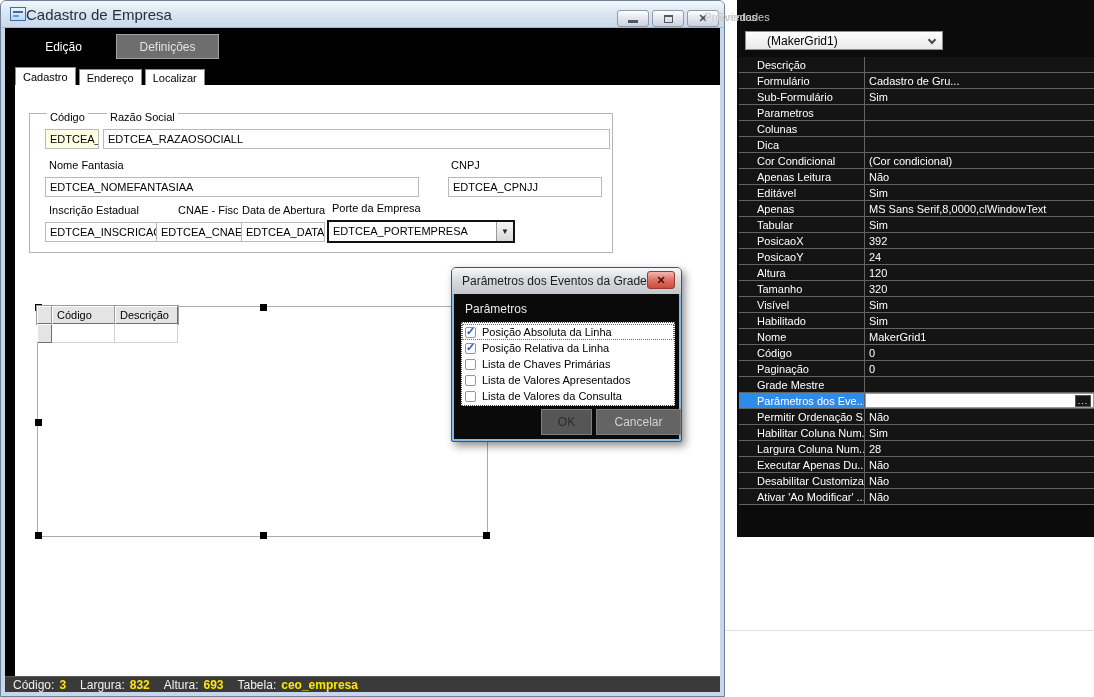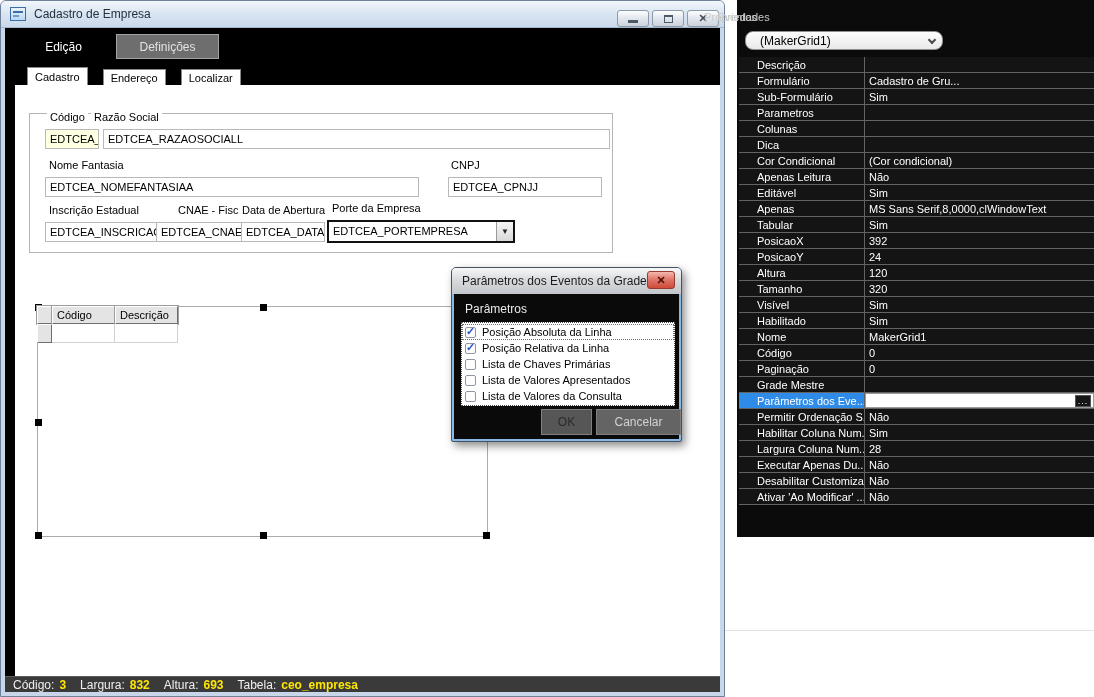--- a/index.html
+++ b/index.html
@@ -10,41 +10,41 @@
   .window { position:absolute; left:0; top:0; width:725px; height:697px;
     background:#c7d6e8; border:1px solid #70829a; border-radius:6px 6px 0 0; }
   .titlebar { position:absolute; left:0; top:0; right:0; height:27px;
     background:linear-gradient(#f2f7fc,#dbe6f2 45%,#c9d8ea);
     border-radius:5px 5px 0 0; border-bottom:1px solid #a5b7cc;
     display:flex; align-items:center; }
   .app-icon { width:16px; height:14px; margin-left:9px; border:1px solid #3c6ea5;
     background:linear-gradient(#eaf3fc,#bcd8f0); position:relative; }
   .app-icon::before { content:""; position:absolute; left:2px; right:2px; top:3px; height:2px; background:#3c6ea5; }
   .app-icon::after  { content:""; position:absolute; left:2px; width:6px;  top:7px; height:2px; background:#6f9cc6; }
-  .title-text { margin-left:8px; font-size:12px; color:#24303c; }
+  .title-text { margin-left:0; font-size:15px; color:#24303c; }
   .win-controls { position:absolute; right:5px; top:9px; display:flex; gap:3px; }
   .win-btn { width:32px; height:17px; border:1px solid #8e99a9; border-radius:3px;
     background:linear-gradient(#fdfefe,#e4e8ee 45%,#ccd2dc); display:flex; align-items:center; justify-content:center;
     font-size:10px; color:#43505c; cursor:default; }
   .glyph-min { width:10px; height:3px; background:#4c5a66; margin-top:6px; }
   .glyph-restore { width:9px; height:8px; border:1px solid #4c5a66; border-top-width:2px; background:transparent; }
   .glyph-close { font-size:11px; font-weight:bold; line-height:1; }
 
   .client { position:absolute; left:4px; right:4px; top:27px; bottom:4px; background:#000; overflow:hidden; }
 
   
   .menu-btn { position:absolute; height:25px; display:flex; align-items:center; justify-content:center;
     font-size:12px; color:#fff; }
   .menu-edicao { left:6px; top:6px; width:105px; background:#000; }
   .menu-definicoes { left:111px; top:6px; width:103px; background:#6e6e6e; border:1px solid #a2a2a2; color:#e2e2e2; }
 
   
   .tabstrip { position:absolute; left:10px; top:39px; height:18px; display:flex; align-items:flex-end; gap:3px; }
   .ptab-page { background:#fff; color:#000; font-size:11px; height:16px; padding:0 7px;
-    display:flex; align-items:center; border:1px solid #8a8a8a; border-bottom:none;margin-left:12px; }
+    display:flex; align-items:center; border:1px solid #8a8a8a; border-bottom:none; }
   .ptab-page.active { height:18px; font-weight:normal; }
 
   
   .formarea { position:absolute; left:10px; top:57px; width:705px; height:593px; background:#fff; }
   .groupbox { position:absolute; left:14px; top:28px; width:584px; height:140px; border:1px solid #b4b4b4; }
   .flabel { position:absolute; font-size:11px; color:#000; background:#fff; padding:0 3px; height:14px; line-height:14px; }
   .finput { position:absolute; height:20px; background:#fff; border:1px solid #b9b9b9;
     font-size:11px; color:#000; line-height:18px; padding-left:4px; overflow:hidden; white-space:nowrap; }
   .finput.yellow { background:#ffffe1; }
   .fcombo { position:absolute; height:23px; background:#fff; border:2px solid #111;
@@ -103,21 +103,21 @@
   .panel { position:absolute; left:737px; top:0; width:357px; height:697px; background:#fff; }
   .panel-black { position:absolute; left:0; top:0; right:0; height:537px; background:#0b0b0b; }
   .ptab { position:absolute; height:23px; top:5px; }
   .ptab .tb { position:absolute; inset:0; background:#8f8f8f;
     clip-path:polygon(9px 0, calc(100% - 9px) 0, 100% 100%, 0 100%); }
   .ptab .tf { position:absolute; inset:1px 1px 0 1px; background:#0b0b0b;
     clip-path:polygon(8px 0, calc(100% - 8px) 0, 100% 100%, 0 100%); }
   .ptab .tl { position:absolute; inset:0; display:flex; align-items:center; justify-content:center;
     color:#c9c9c9; font-size:11px; }
   .pcombo { position:absolute; left:8px; top:31px; width:198px; height:19px; background:linear-gradient(#fdfdfd,#e9e9e9);
-    border:1px solid #8f8f8f; border-radius:8px; display:flex; align-items:center; padding-left:14px;
+    border:1px solid #8f8f8f; border-radius:0; display:flex; align-items:center; padding-left:21px;
     font-size:12px; color:#000; }
   .pcombo .chev { position:absolute; right:7px; top:5px; width:6px; height:6px;
     border-left:2px solid #4a4a4a; border-bottom:2px solid #4a4a4a; transform:rotate(-45deg); }
   .props { position:absolute; left:2px; right:0; top:57px; }
   .prow { height:16px; display:flex; border-bottom:1px solid #636363; background:#141414; }
   .pname { width:126px; border-right:1px solid #636363; display:flex; align-items:center; gap:4px;
     padding-left:18px; font-size:11px; color:#fff; overflow:hidden; white-space:nowrap; }
   .pval { flex:1; display:flex; align-items:center; padding-left:4px; font-size:11px; color:#fff;
     overflow:hidden; white-space:nowrap; position:relative; }
   .prow.selected .pname { background:#2f8be8; }
@@ -159,21 +159,21 @@
 
       <div class="ptab-page active">Cadastro</div>
           <div class="ptab-page">Endereço</div>
           <div class="ptab-page">Localizar</div>
         </div>
 
       <div class="formarea">
         <div class="groupbox"></div>
 
         <div class="flabel" style="left:32px;top:25px;">Código</div>
-        <div class="flabel" style="left:76px;top:25px;">Razão Social</div>
+        <div class="flabel" style="left:92px;top:25px;">Razão Social</div>
         <div class="finput yellow" style="left:30px;top:44px;width:54px;">EDTCEA_C</div>
         <div class="finput" style="left:88px;top:44px;width:507px;">EDTCEA_RAZAOSOCIALL</div>
 
         <div class="flabel" style="left:31px;top:73px;">Nome Fantasia</div>
         <div class="flabel" style="left:433px;top:73px;">CNPJ</div>
         <div class="finput" style="left:30px;top:92px;width:374px;">EDTCEA_NOMEFANTASIAA</div>
         <div class="finput" style="left:433px;top:92px;width:154px;">EDTCEA_CPNJJ</div>
 
         <div class="flabel" style="left:31px;top:118px;">Inscrição Estadual</div>
         <div class="flabel" style="left:137px;top:118px;margin-left:23px;">CNAE - Fiscal</div>

